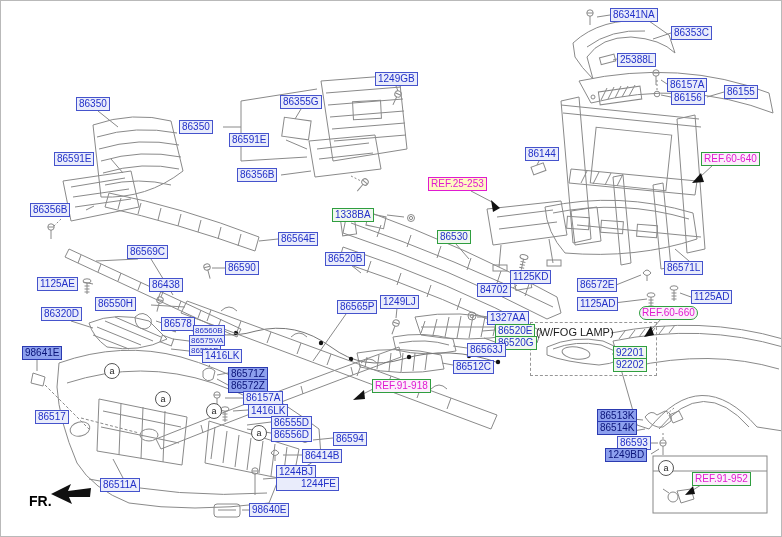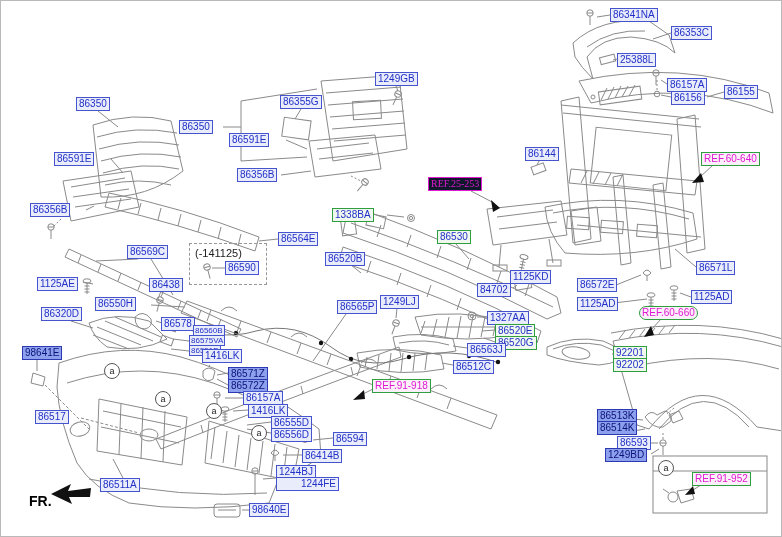--- a/index.html
+++ b/index.html
@@ -12,21 +12,21 @@
   #labels,#boxes,#marks{position:absolute;left:0;top:0;width:100%;height:100%;z-index:3;pointer-events:none;}
   .lbl{
     position:absolute;font-size:10px;line-height:12px;padding:0 2px;
     border:1px solid #4553cc;background:#e9ecfb;color:#2230c8;
     white-space:nowrap;pointer-events:auto;cursor:pointer;z-index:4;
   }
   .lbl.sm{font-size:8px;line-height:9px;padding:0 1px;}
   .lbl.s-h{background:#8da0ee;border-color:#2b3ab0;color:#0a1378;}
   .lbl.s-g{border-color:#2f9e3f;background:#f0f7ef;}
   .lbl.s-rg{border-color:#2f9e3f;background:#fbeffb;color:#e01ad0;}
-  .lbl.s-rp{border-color:#e01ad0;background:#0f172a;color:#e01ad0;font-family:Liberation Serif, serif;}
+  .lbl.s-rp{border-color:#e01ad0;background:#fef9c3;color:#e01ad0;}
   .dashbox{position:absolute;border:1px dashed #979797;z-index:2;}
   .dashbox .cap{position:absolute;left:5px;top:3px;font-size:11px;color:#1c1c1c;white-space:nowrap;}
   .amark{
     position:absolute;width:14px;height:14px;border:1px solid #555;border-radius:50%;
     font-size:9px;color:#222;text-align:center;line-height:14px;background:#fff;z-index:4;
   }
   .fr{position:absolute;left:28px;top:492px;font-size:14px;font-weight:bold;color:#000;z-index:4;}
   .fr svg{position:absolute;left:20px;top:-10px;}
 </style>
 </head>
@@ -255,22 +255,22 @@
     <line x1="673" y1="407" x2="666" y2="413" stroke-dasharray="2,2"></line>
     <rect x="652" y="455" width="114" height="57" fill="#fff" stroke="#888"></rect>
     <line x1="652" y1="470" x2="766" y2="470"></line>
     <circle cx="672" cy="496" r="5"></circle>
     <path d="M676,490 l14,-2 l3,10 l-13,4 z M668,492 l-6,-4"></path>
     <path d="M700,484 L692,489"></path>
       <polygon points="692,485 684,494 694,493" fill="#111" stroke="none"></polygon>
   </svg>
 
   <div id="boxes">
-      <div class="dashbox" style="left: 188px; top: 242px; width: 76px; height: 40px;">
-        <span class="cap">(-141125)</span>
+      <div class="dashbox" style="left: 529px; top: 321px; width: 125px; height: 52px;">
+        <span class="cap">(W/FOG LAMP)</span>
       </div>
     </div>
   <div id="labels">
       <div class="lbl s-n" style="left: 75px; top: 96px;">86350</div>
       <div class="lbl s-n" style="left: 53px; top: 151px;">86591E</div>
       <div class="lbl s-n" style="left: 29px; top: 202px;">86356B</div>
       <div class="lbl s-n" style="left: 178px; top: 119px;">86350</div>
       <div class="lbl s-n" style="left: 279px; top: 94px;">86355G</div>
       <div class="lbl s-n" style="left: 374px; top: 71px;">1249GB</div>
       <div class="lbl s-n" style="left: 228px; top: 132px;">86591E</div>
@@ -283,21 +283,21 @@
       <div class="lbl s-n" style="left: 723px; top: 84px;">86155</div>
       <div class="lbl s-n" style="left: 524px; top: 146px;">86144</div>
       <div class="lbl s-rg" style="left: 700px; top: 151px;">REF.60-640</div>
       <div class="lbl s-rp" style="left: 427px; top: 176px;">REF.25-253</div>
       <div class="lbl s-g" style="left: 331px; top: 207px;">1338BA</div>
       <div class="lbl s-n" style="left: 277px; top: 231px;">86564E</div>
       <div class="lbl s-g" style="left: 436px; top: 229px;">86530</div>
       <div class="lbl s-n" style="left: 324px; top: 251px;">86520B</div>
       <div class="lbl s-n" style="left: 509px; top: 269px;">1125KD</div>
       <div class="lbl s-n" style="left: 476px; top: 282px;">84702</div>
-      <div class="lbl s-n" style="left: 695px; top: 260px;">86571L</div>
+      <div class="lbl s-n" style="left: 663px; top: 260px;">86571L</div>
       <div class="lbl s-n" style="left: 576px; top: 277px;">86572E</div>
       <div class="lbl s-n" style="left: 576px; top: 296px;">1125AD</div>
       <div class="lbl s-n" style="left: 690px; top: 289px;">1125AD</div>
       <div class="lbl s-rg" style="left: 638px; top: 305px; border-radius: 7px;">REF.60-660</div>
       <div class="lbl s-n" style="left: 336px; top: 299px;">86565P</div>
       <div class="lbl s-n" style="left: 379px; top: 294px;">1249LJ</div>
       <div class="lbl s-n" style="left: 486px; top: 310px;">1327AA</div>
       <div class="lbl s-g" style="left: 494px; top: 323px;">86520E</div>
       <div class="lbl s-g" style="left: 494px; top: 335px;">86520G</div>
       <div class="lbl s-g" style="left: 612px; top: 345px;">92201</div>

